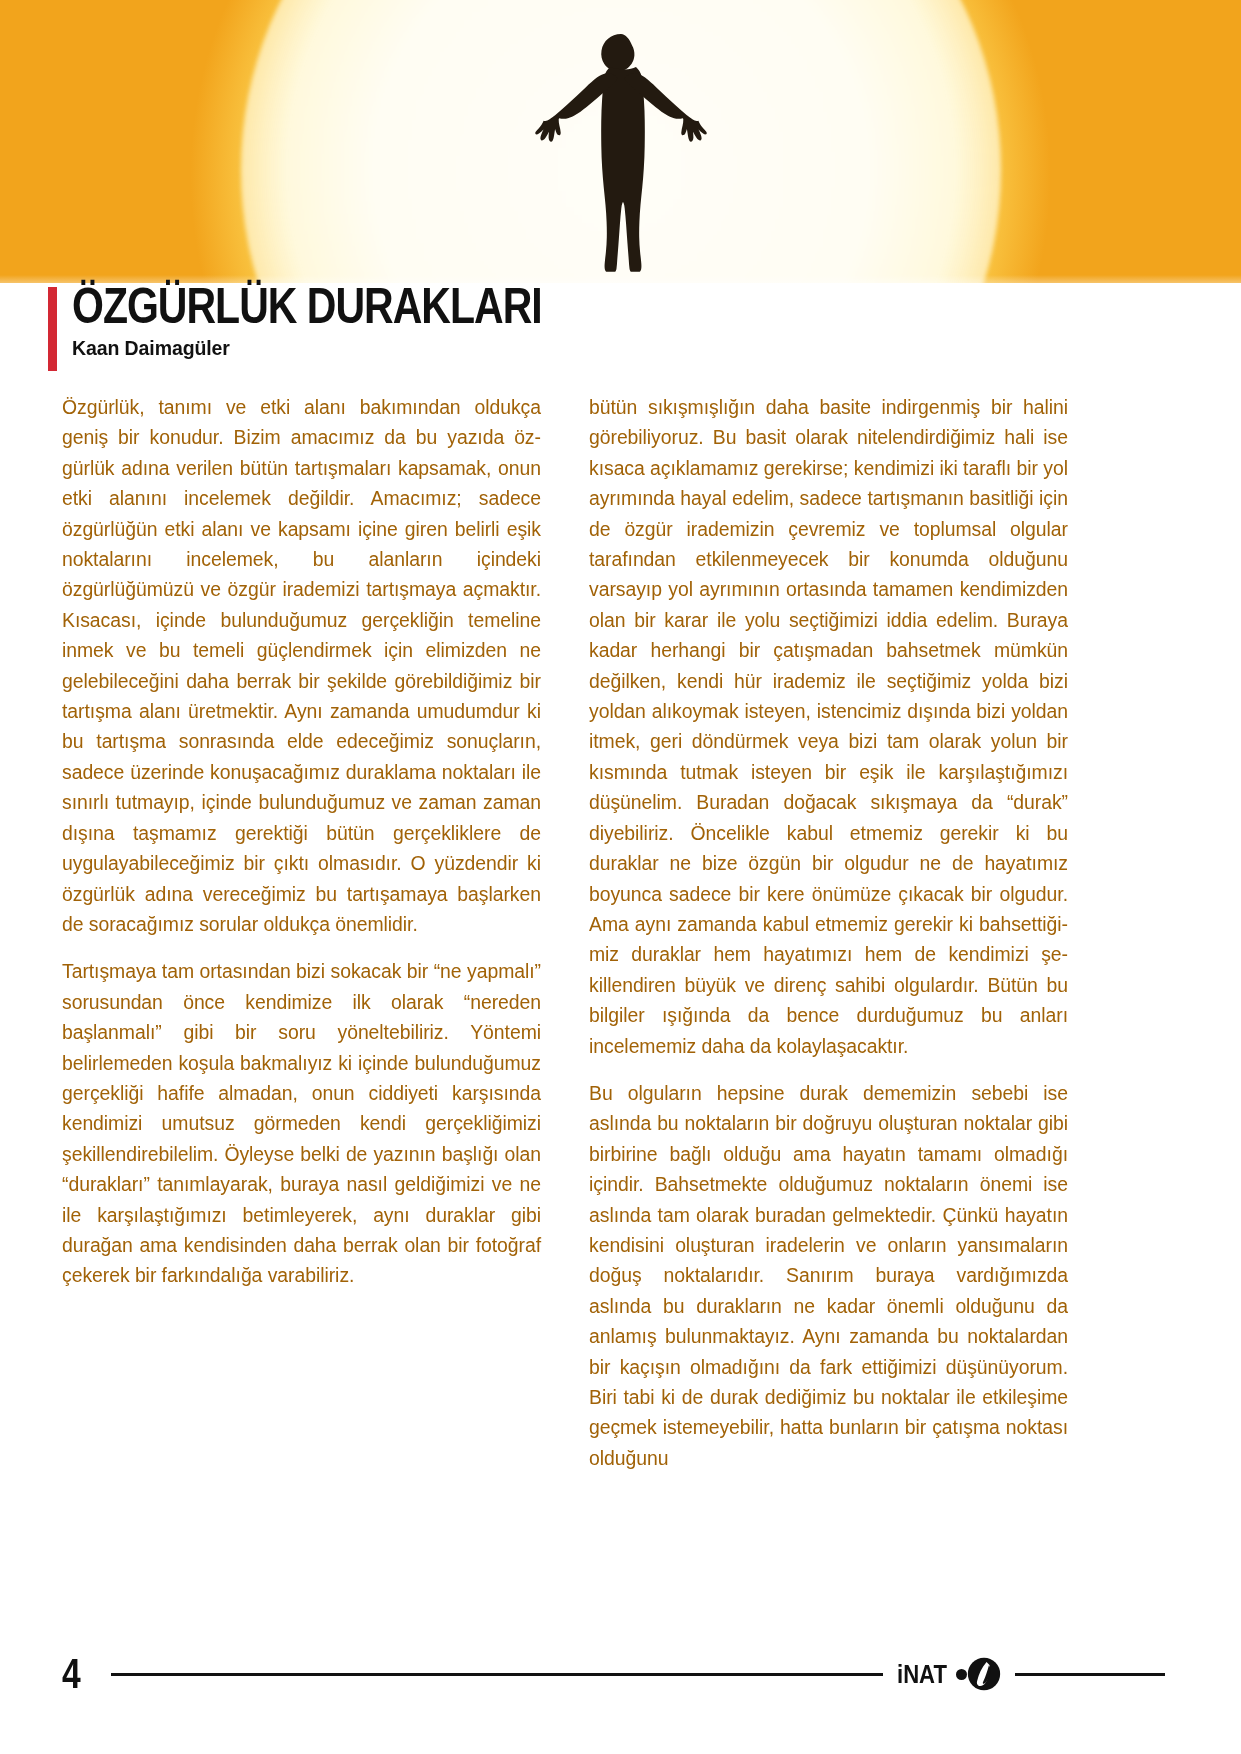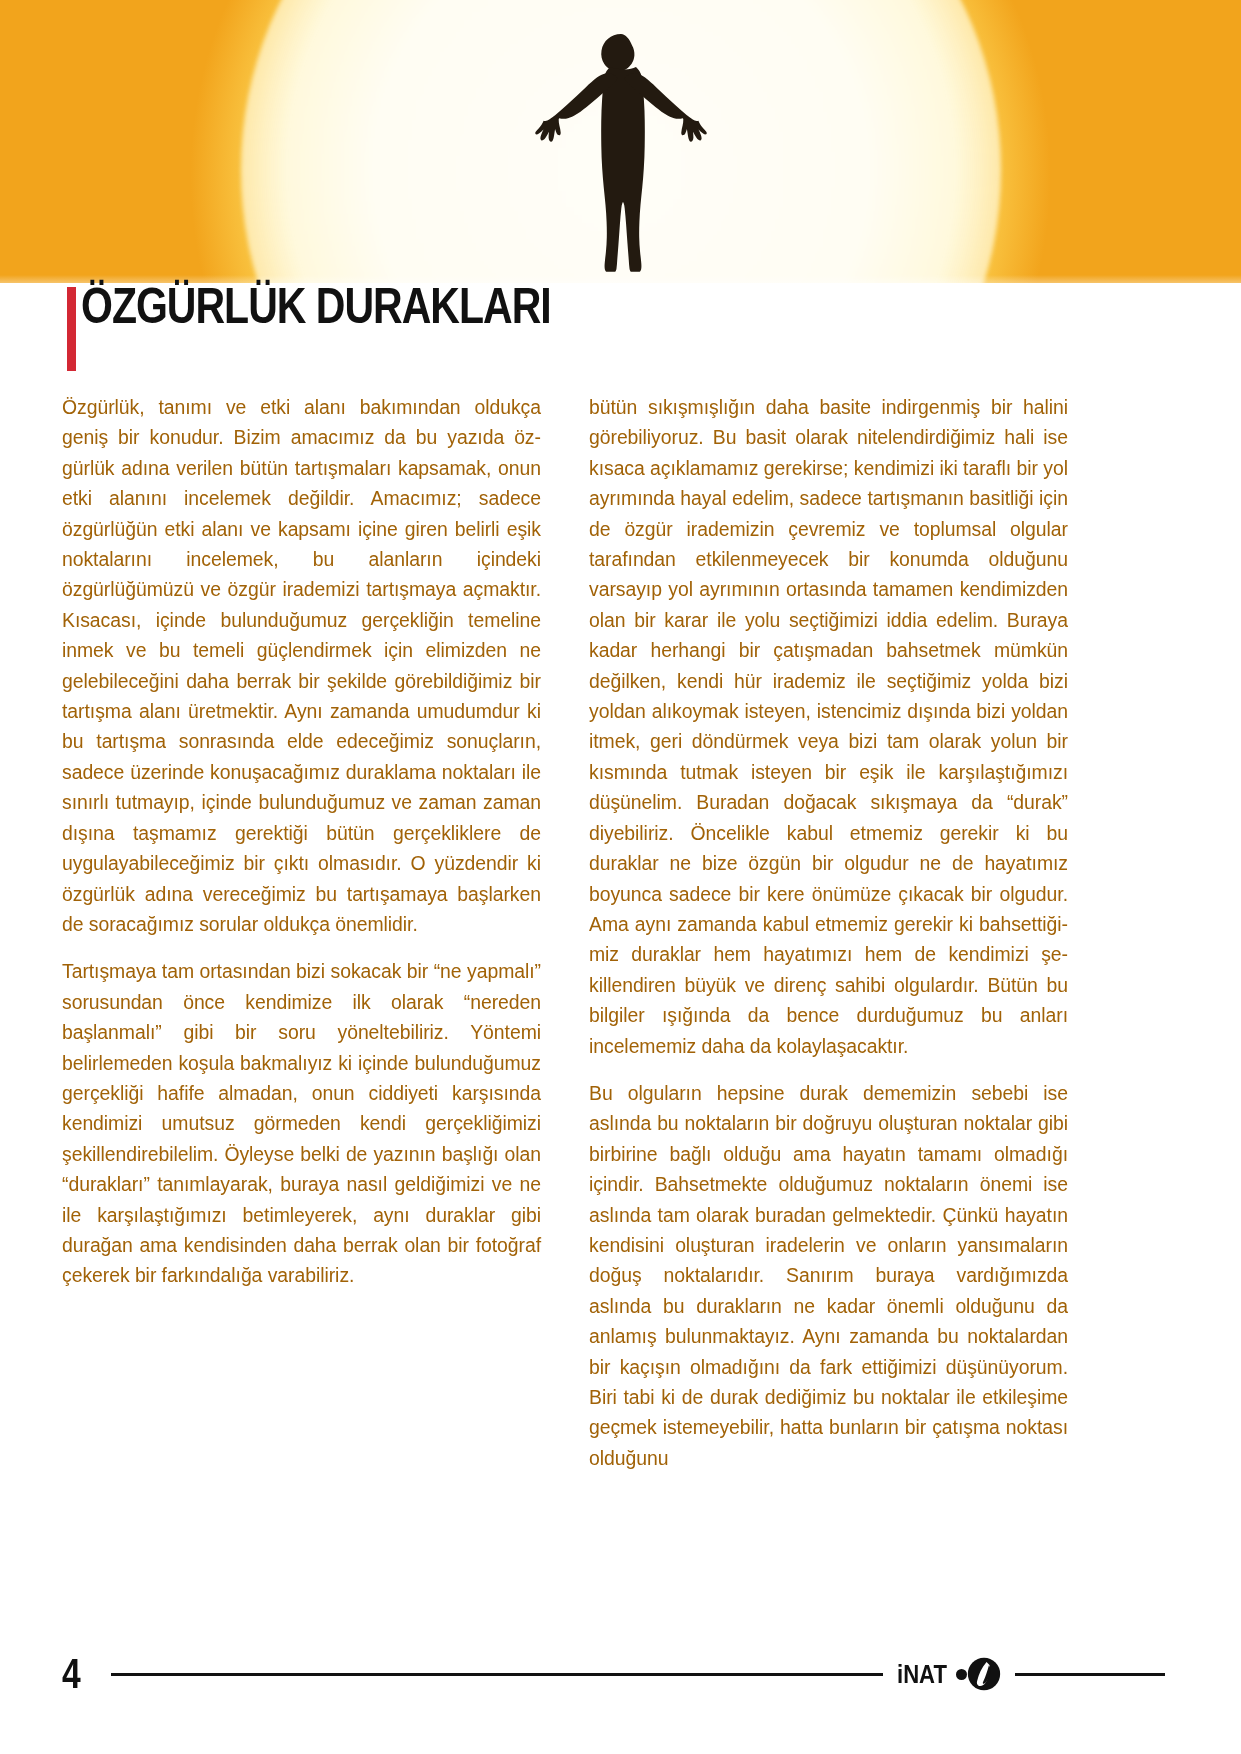--- a/index.html
+++ b/index.html
@@ -74,24 +74,24 @@
     bottom: 0;
     width: 100%;
     height: 20px;
     background: linear-gradient(180deg, rgba(255,255,255,0) 0%, rgba(255,255,255,0.0) 60%, rgba(255,255,255,0.35) 100%);
     pointer-events: none;
   }
 
   
   .title-block {
     position: absolute;
-    left: 67px;
+    left: 48px;
     top: 283px;
     width: 900px;
-    padding-left: 14px;
+    padding-left: 24px;
   }
   .title-rule {
     position: absolute;
     left: 0;
     top: 4px;
     width: 9px;
     height: 84px;
     background: #d32834;
   }
   .headline {
@@ -245,20 +245,21 @@
                    c-1.3-1.4-2.6-2.9-3.3-4.7C157.1 56.9 160.5 54.4 164 55z"></path>
         </g>
       </svg>
     </div>
     <div class="hero-fade"></div>
   </div>
 
   <div class="title-block">
     <div class="title-rule"></div>
     <h1 class="headline">ÖZGÜRLÜK DURAKLARI</h1>
+    <div class="byline">Kaan Daimagüler</div>
   </div>
 
   <div class="columns">
     <div class="col">
       <p>Özgürlük, tanımı ve etki alanı bakımından oldukça geniş bir konudur. Bizim amacımız da bu yazıda öz­gürlük adına verilen bütün tartışmaları kapsamak, onun etki alanını incelemek değildir. Amacımız; sa­dece özgürlüğün etki alanı ve kapsamı içine giren belirli eşik noktalarını incelemek, bu alanların için­deki özgürlüğümüzü ve özgür irademizi tartışmaya açmaktır. Kısacası, içinde bulunduğumuz gerçekli­ğin temeline inmek ve bu temeli güçlendirmek için elimizden ne gelebileceğini daha berrak bir şekilde görebildiğimiz bir tartışma alanı üretmektir. Aynı za­manda umudumdur ki bu tartışma sonrasında elde edeceğimiz sonuçların, sadece üzerinde konuşaca­ğımız duraklama noktaları ile sınırlı tutmayıp, içinde bulunduğumuz ve zaman zaman dışına taşmamız gerektiği bütün gerçekliklere de uygulayabileceği­miz bir çıktı olmasıdır. O yüzdendir ki özgürlük adına vereceğimiz bu tartışamaya başlarken de soracağı­mız sorular oldukça önemlidir.</p>
       <p>Tartışmaya tam ortasından bizi sokacak bir “ne yapmalı” sorusundan önce kendimize ilk olarak “ne­reden başlanmalı” gibi bir soru yöneltebiliriz. Yönte­mi belirlemeden koşula bakmalıyız ki içinde bulun­duğumuz gerçekliği hafife almadan, onun ciddiyeti karşısında kendimizi umutsuz görmeden kendi ger­çekliğimizi şekillendirebilelim. Öyleyse belki de ya­zının başlığı olan “durakları” tanımlayarak, buraya nasıl geldiğimizi ve ne ile karşılaştığımızı betimle­yerek, aynı duraklar gibi durağan ama kendisinden daha berrak olan bir fotoğraf çekerek bir farkında­lığa varabiliriz.</p>
     </div>
     <div class="col">
       <p>bütün sıkışmışlığın daha basite indirgenmiş bir halini görebiliyoruz. Bu basit olarak nitelendirdiğimiz hali ise kısaca açıklamamız gerekirse; kendimizi iki taraflı bir yol ayrımında hayal edelim, sadece tartışmanın basitliği için de özgür irademizin çevremiz ve top­lumsal olgular tarafından etkilenmeyecek bir ko­numda olduğunu varsayıp yol ayrımının ortasında tamamen kendimizden olan bir karar ile yolu seç­tiğimizi iddia edelim. Buraya kadar herhangi bir ça­tışmadan bahsetmek mümkün değilken, kendi hür irademiz ile seçtiğimiz yolda bizi yoldan alıkoymak isteyen, istencimiz dışında bizi yoldan itmek, geri döndürmek veya bizi tam olarak yolun bir kısmında tutmak isteyen bir eşik ile karşılaştığımızı düşüne­lim. Buradan doğacak sıkışmaya da “durak” diyebi­liriz. Öncelikle kabul etmemiz gerekir ki bu duraklar ne bize özgün bir olgudur ne de hayatımız boyunca sadece bir kere önümüze çıkacak bir olgudur. Ama aynı zamanda kabul etmemiz gerekir ki bahsettiği­miz duraklar hem hayatımızı hem de kendimizi şe­killendiren büyük ve direnç sahibi olgulardır.  Bütün bu bilgiler ışığında da bence durduğumuz bu anları incelememiz daha da kolaylaşacaktır.</p>
       <p>Bu olguların hepsine durak dememizin sebebi ise aslında bu noktaların bir doğruyu oluşturan nokta­lar gibi birbirine bağlı olduğu ama hayatın tamamı olmadığı içindir. Bahsetmekte olduğumuz noktala­rın önemi ise aslında tam olarak buradan gelmek­tedir. Çünkü hayatın kendisini oluşturan iradelerin ve onların yansımaların doğuş noktalarıdır. Sanırım buraya vardığımızda aslında bu durakların ne kadar önemli olduğunu da anlamış bulunmaktayız. Aynı zamanda bu noktalardan bir kaçışın olmadığını da fark ettiğimizi düşünüyorum. Biri tabi ki de durak dediğimiz bu noktalar ile etkileşime geçmek isteme­yebilir, hatta bunların bir çatışma noktası olduğunu</p>

